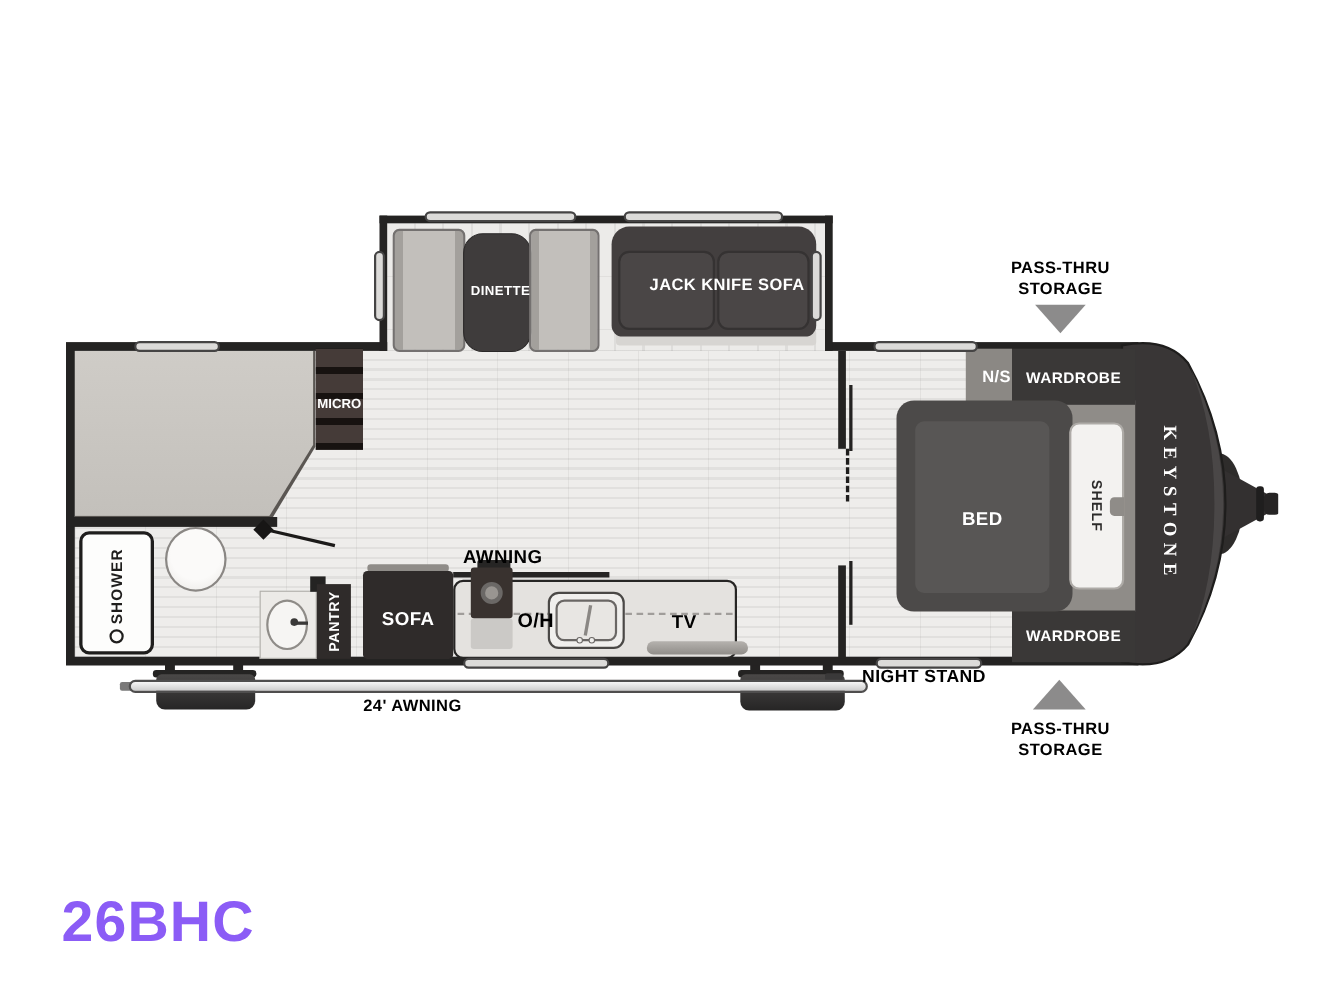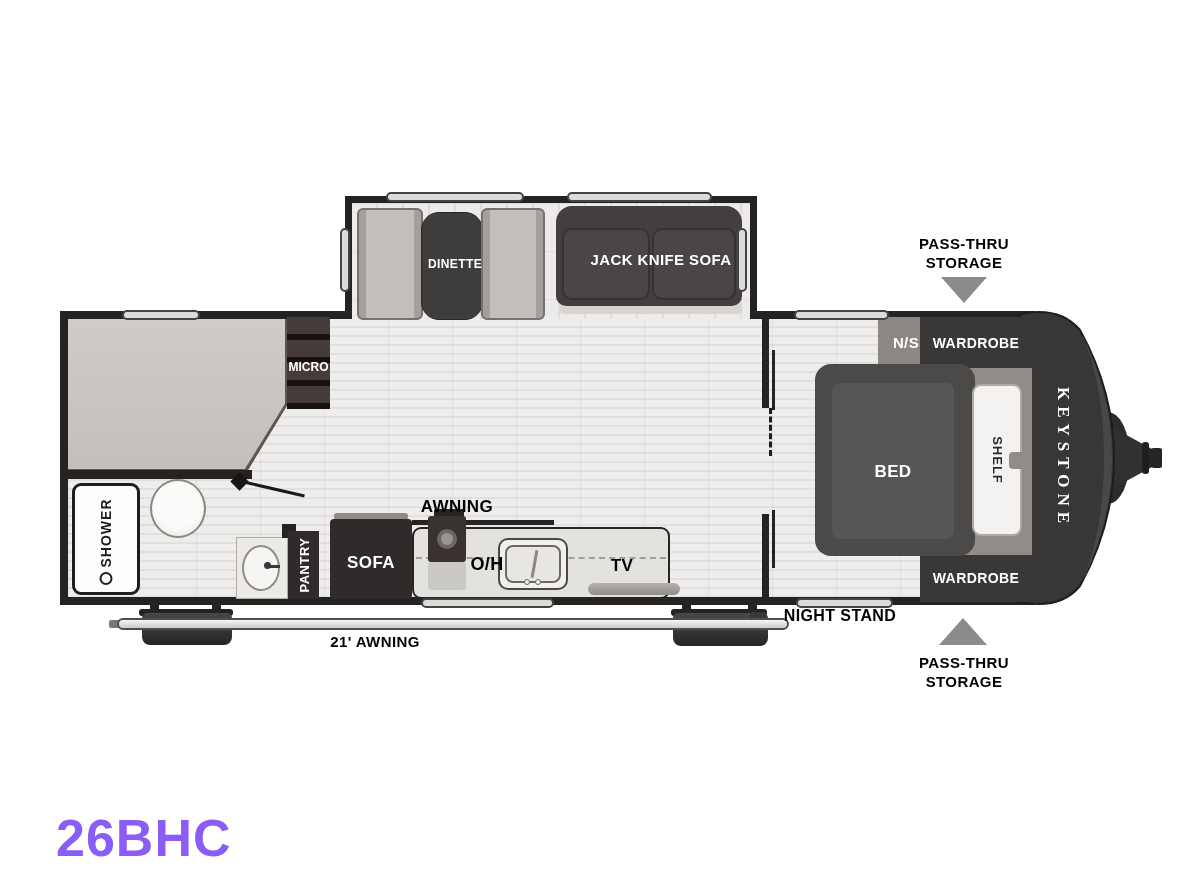--- a/index.html
+++ b/index.html
@@ -178,17 +178,17 @@
 
   <div class="abs wall" style="left:682px;top:603px;width:9px;height:10px;"></div>
   <div class="abs wall" style="left:748px;top:603px;width:9px;height:10px;"></div>
   <div class="abs" style="left:671px;top:609px;width:96px;height:7px;background:#242322;border-radius:3px;z-index:2;"></div>
   <div class="abs" style="left:673px;top:613px;width:95px;height:33px;background:linear-gradient(#4a4847,#262525);border-radius:5px 5px 8px 8px;z-index:2;"></div>
 
   <div class="abs" style="left:109px;top:620px;width:12px;height:8px;background:#7a7979;border-radius:2px;z-index:3;"></div>
   <div class="abs" style="left:750px;top:612px;width:16px;height:7px;background:#3a3939;border-radius:2px;z-index:3;"></div>
   <div class="abs" style="left:117px;top:618px;width:672px;height:12px;background:linear-gradient(#f6f6f6,#cccccc);
               border:2px solid #4f4e4e;border-radius:7px;z-index:3;"></div>
-  <div class="abs lbl" style="left:300px;top:633px;width:150px;font-size:15px;">21' AWNING</div>
+  <div class="abs lbl" style="left:300px;top:633px;width:150px;font-size:15px;">24' AWNING</div>
 
   <div class="abs" style="left:56px;top:808px;font-size:52px;font-weight:700;color:#8b5cf6;z-index:9;letter-spacing:1px;">26BHC</div>
 
 </div>
 
 </body></html>

